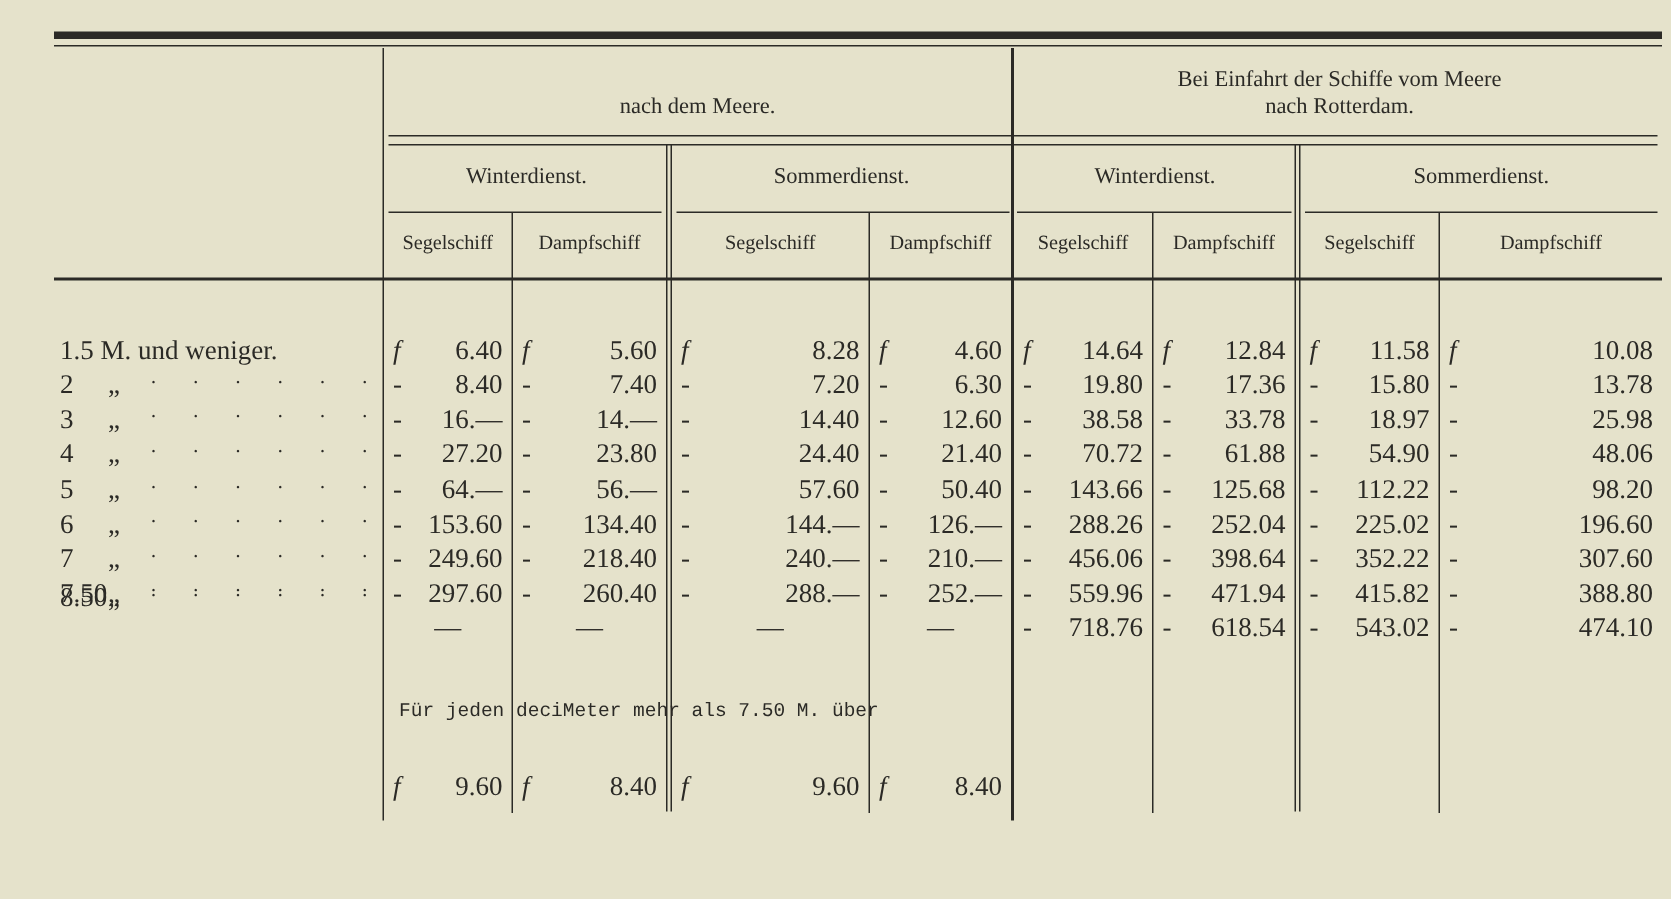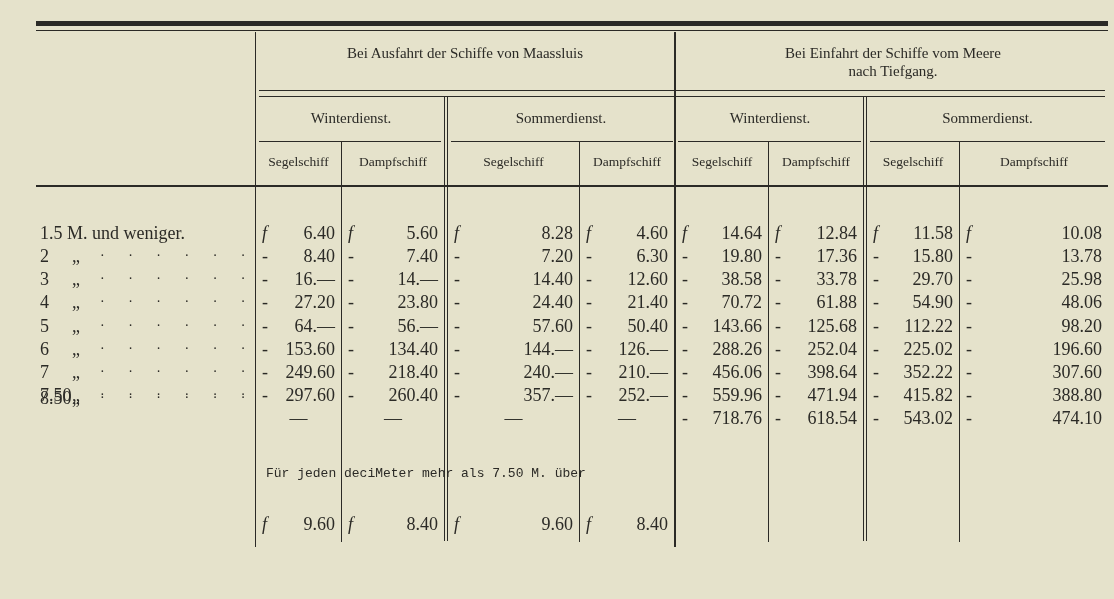--- a/index.html
+++ b/index.html
@@ -48,23 +48,23 @@
   <div class="vline" style="left:959px; top:142px; height:400px;"></div>
 
   <div class="hline" style="left:259px; width:846px; top:90px;"></div>
   <div class="hline" style="left:259px; width:846px; top:96px;"></div>
   <div class="hline" style="left:259px; width:182px; top:141px;"></div>
   <div class="hline" style="left:451px; width:222px; top:141px;"></div>
   <div class="hline" style="left:678px; width:183px; top:141px;"></div>
   <div class="hline" style="left:870px; width:235px; top:141px;"></div>
 
 
-  <div class="txt hdr" style="left:258px; width:414px; top:44px;">Bei Ausfahrt der Schiffe von Maassluis</div>
+  <div class="txt hdr" style="left:258px; width:414px; top:62px;">nach dem Meere.</div>
   <div class="txt hdr" style="left:678px; width:430px; top:44px;">Bei Einfahrt der Schiffe vom Meere</div>
-  <div class="txt hdr" style="left:678px; width:430px; top:62px;">nach Tiefgang.</div>
+  <div class="txt hdr" style="left:678px; width:430px; top:62px;">nach Rotterdam.</div>
 
   <div class="txt sub" style="left:258px; width:186px; top:110px;">Winterdienst.</div>
   <div class="txt sub" style="left:448px; width:226px; top:110px;">Sommerdienst.</div>
   <div class="txt sub" style="left:676px; width:188px; top:110px;">Winterdienst.</div>
   <div class="txt sub" style="left:867px; width:241px; top:110px;">Sommerdienst.</div>
 
   <div class="txt col" style="left:256px; width:85px; top:154px;">Segelschiff</div>
   <div class="txt col" style="left:342px; width:102px; top:154px;">Dampfschiff</div>
   <div class="txt col" style="left:448px; width:131px; top:154px;">Segelschiff</div>
   <div class="txt col" style="left:580px; width:94px; top:154px;">Dampfschiff</div>
@@ -160,21 +160,21 @@
       <div class="cell" style="left: 676px; width: 92px; top: 268px;">
         <span class="pre">-</span>
         <span class="val">38.58</span>
       </div>
       <div class="cell" style="left: 769px; width: 94px; top: 268px;">
         <span class="pre">-</span>
         <span class="val">33.78</span>
       </div>
       <div class="cell" style="left: 867px; width: 92px; top: 268px;">
         <span class="pre">-</span>
-        <span class="val">29.70</span>
+        <span class="val">18.97</span>
       </div>
       <div class="cell" style="left: 960px; width: 148px; top: 268px;">
         <span class="pre">-</span>
         <span class="val">25.98</span>
       </div>
       <div class="rowlabel" style="top: 291px;"><span>4</span><span style="position: absolute; left: 32px;">„</span><span class="dots">· · · · · ·</span></div>
       <div class="cell" style="left: 256px; width: 85px; top: 291px;">
         <span class="pre">-</span>
         <span class="val">27.20</span>
       </div>
@@ -309,21 +309,21 @@
       <div class="cell" style="left: 256px; width: 85px; top: 384px;">
         <span class="pre">-</span>
         <span class="val">297.60</span>
       </div>
       <div class="cell" style="left: 342px; width: 102px; top: 384px;">
         <span class="pre">-</span>
         <span class="val">260.40</span>
       </div>
       <div class="cell" style="left: 448px; width: 131px; top: 384px;">
         <span class="pre">-</span>
-        <span class="val">357.—</span>
+        <span class="val">288.—</span>
       </div>
       <div class="cell" style="left: 580px; width: 94px; top: 384px;">
         <span class="pre">-</span>
         <span class="val">252.—</span>
       </div>
       <div class="cell" style="left: 676px; width: 92px; top: 384px;">
         <span class="pre">-</span>
         <span class="val">559.96</span>
       </div>
       <div class="cell" style="left: 769px; width: 94px; top: 384px;">

